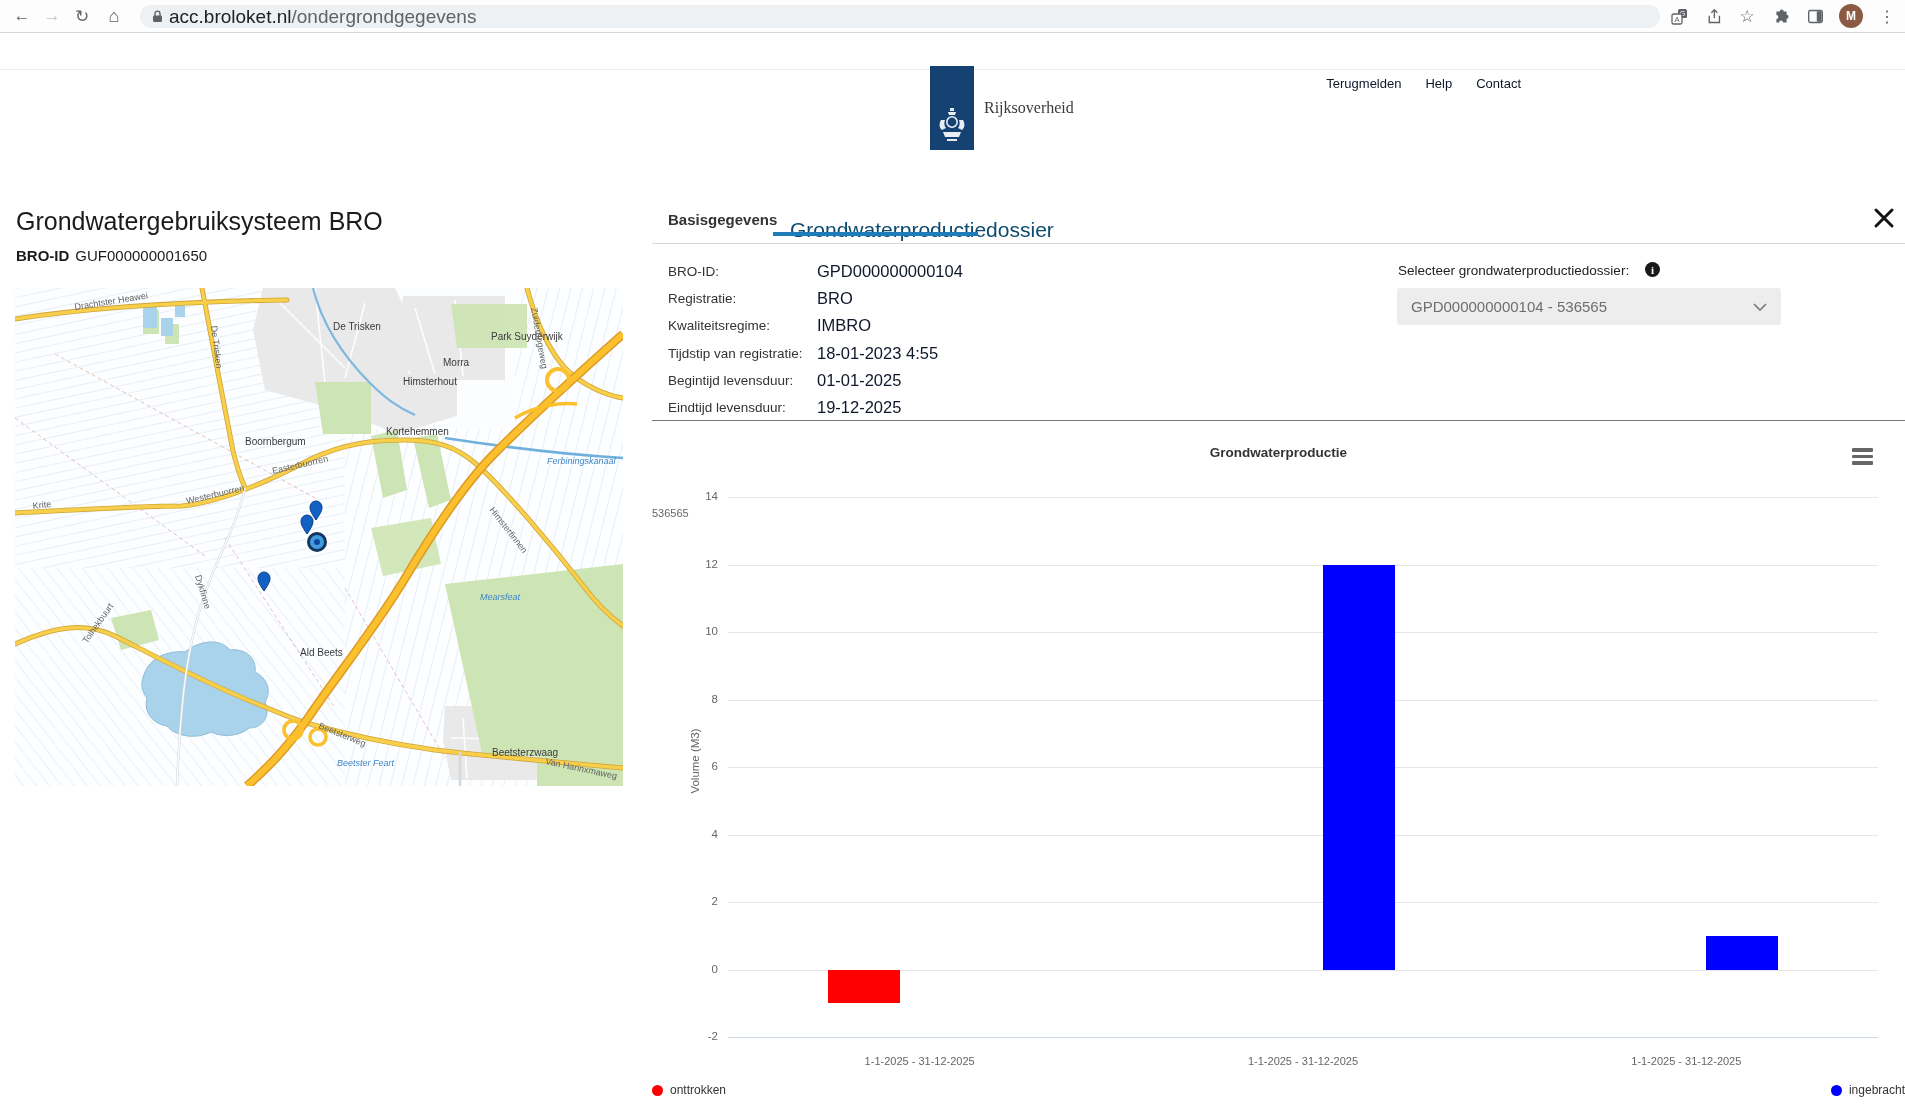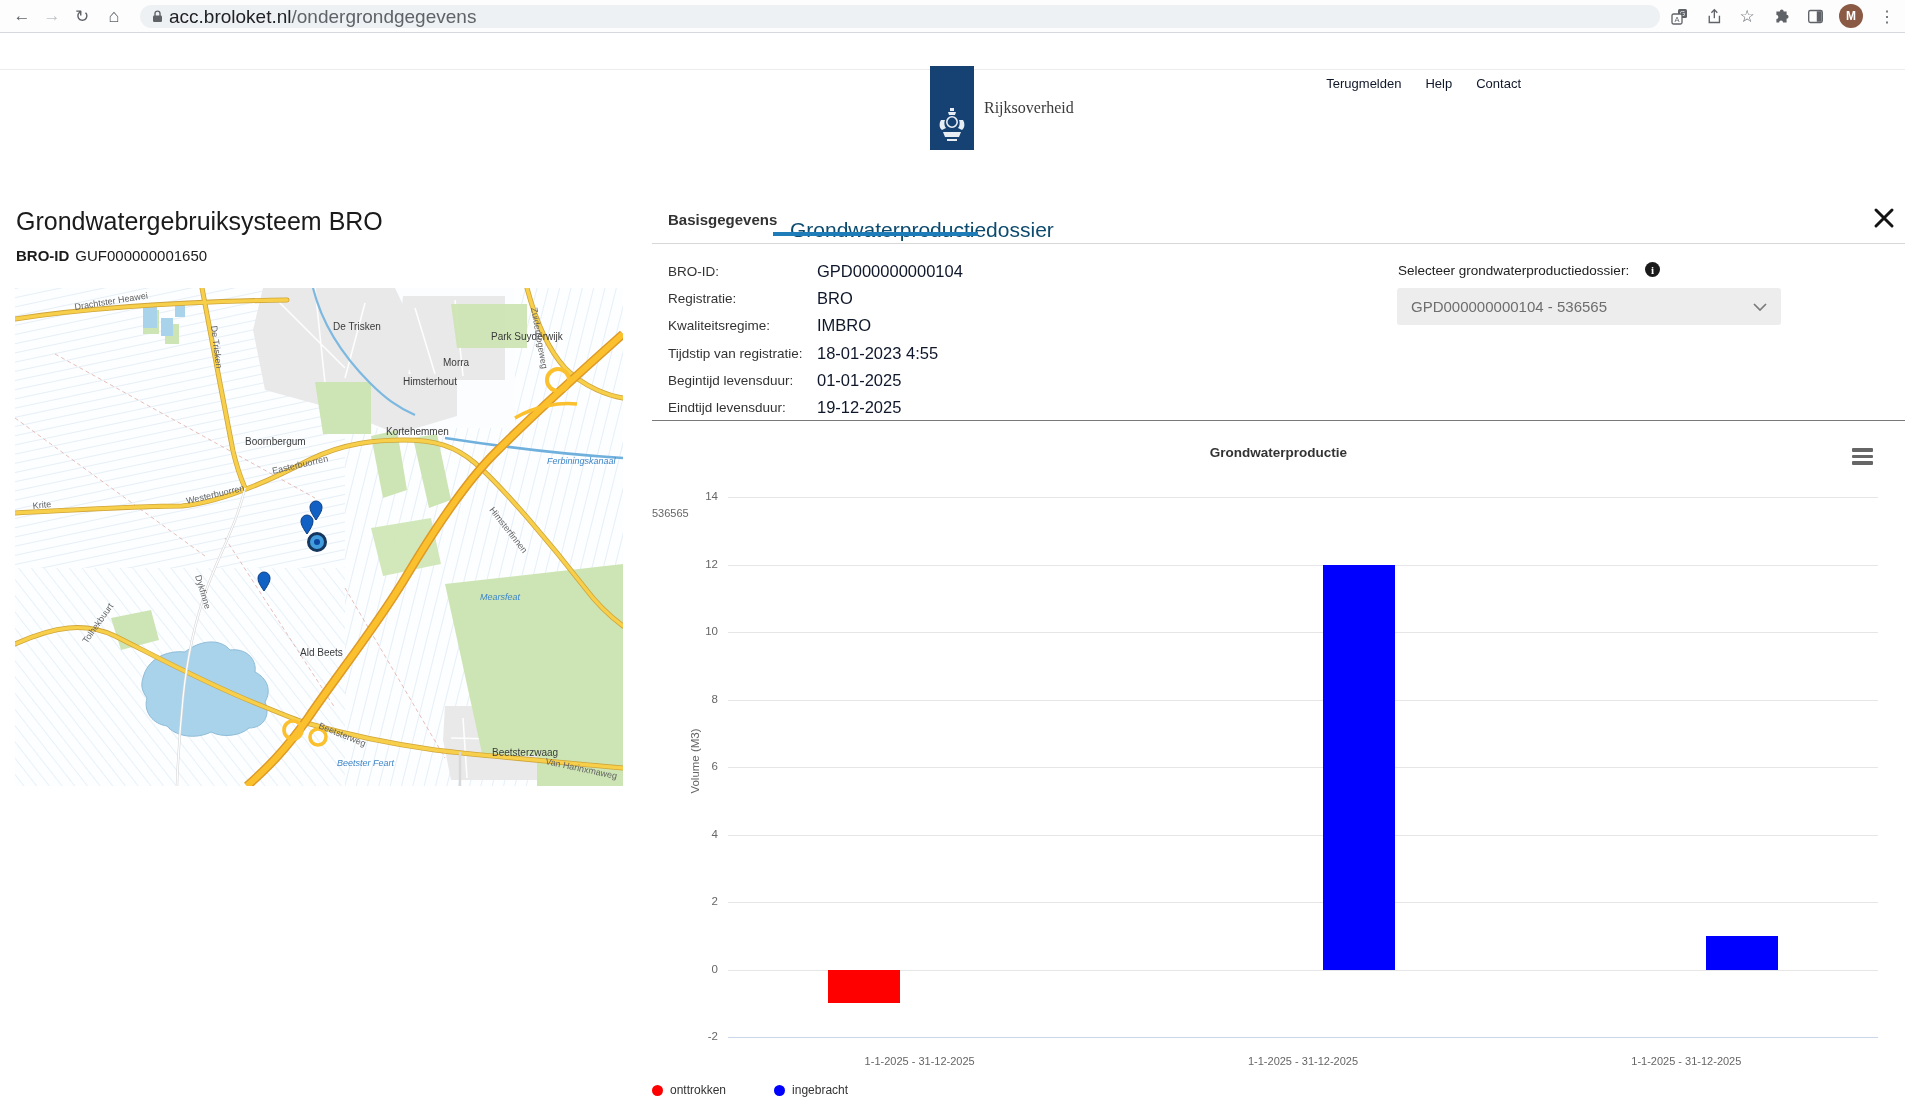--- a/index.html
+++ b/index.html
@@ -67,21 +67,21 @@
   .chart-title{position:absolute;left:0;top:20px;width:100%;text-align:center;font-size:13.5px;font-weight:bold;color:#333;}
   .chart-subtitle{position:absolute;left:0;top:38px;width:100%;text-align:left;font-size:11px;color:#666;margin-top:44px;}
   .burger{position:absolute;right:32px;top:23px;cursor:pointer;}
   .burger div{width:21px;height:3.5px;background:#666;border-radius:1px;margin-bottom:3.2px;}
   .ylab{position:absolute;left:-12px;top:330px;width:110px;text-align:center;font-size:11.5px;color:#666;transform:rotate(-90deg);}
   .gline{position:absolute;height:1px;background:#e6e6e6;}
   .axisline{position:absolute;height:1px;background:#ccd6eb;}
   .ytick{position:absolute;width:44px;text-align:right;font-size:11.5px;color:#666;}
   .bar{position:absolute;}
   .catlab{position:absolute;text-align:center;font-size:11px;color:#666;}
-  .legend{position:absolute;left:0;top:658px;width:100%;display:flex;justify-content:flex-start;gap:48px;}
+  .legend{position:absolute;left:0;top:658px;width:100%;display:flex;justify-content:space-between;gap:48px;}
   .legend .li{display:flex;align-items:center;gap:7px;font-size:12px;color:#333;cursor:pointer;}
   .legend .dot{width:11px;height:11px;border-radius:50%;}
 </style>
 </head>
 <body>
 
 <div class="canvas">
 
   <div class="chrome">
     <div class="navbtn" style="left:8px;">←</div>

